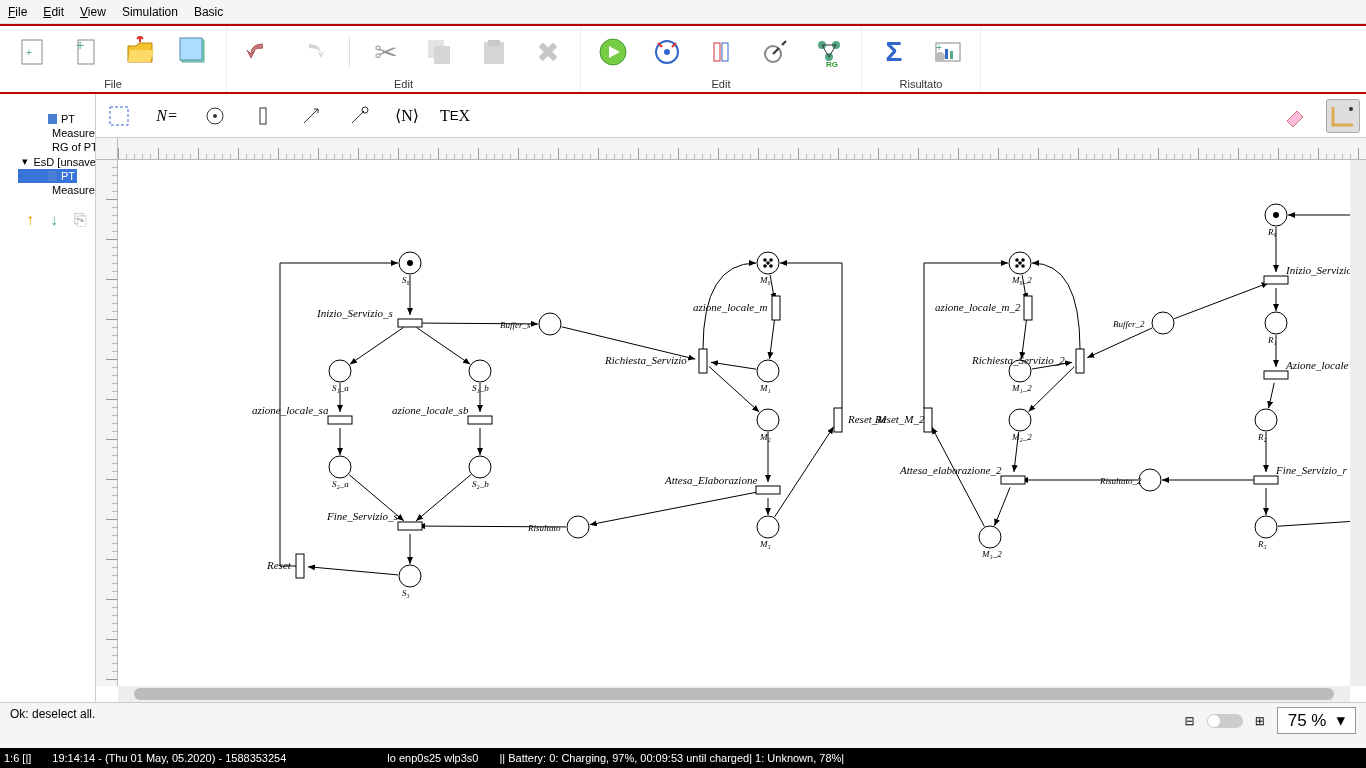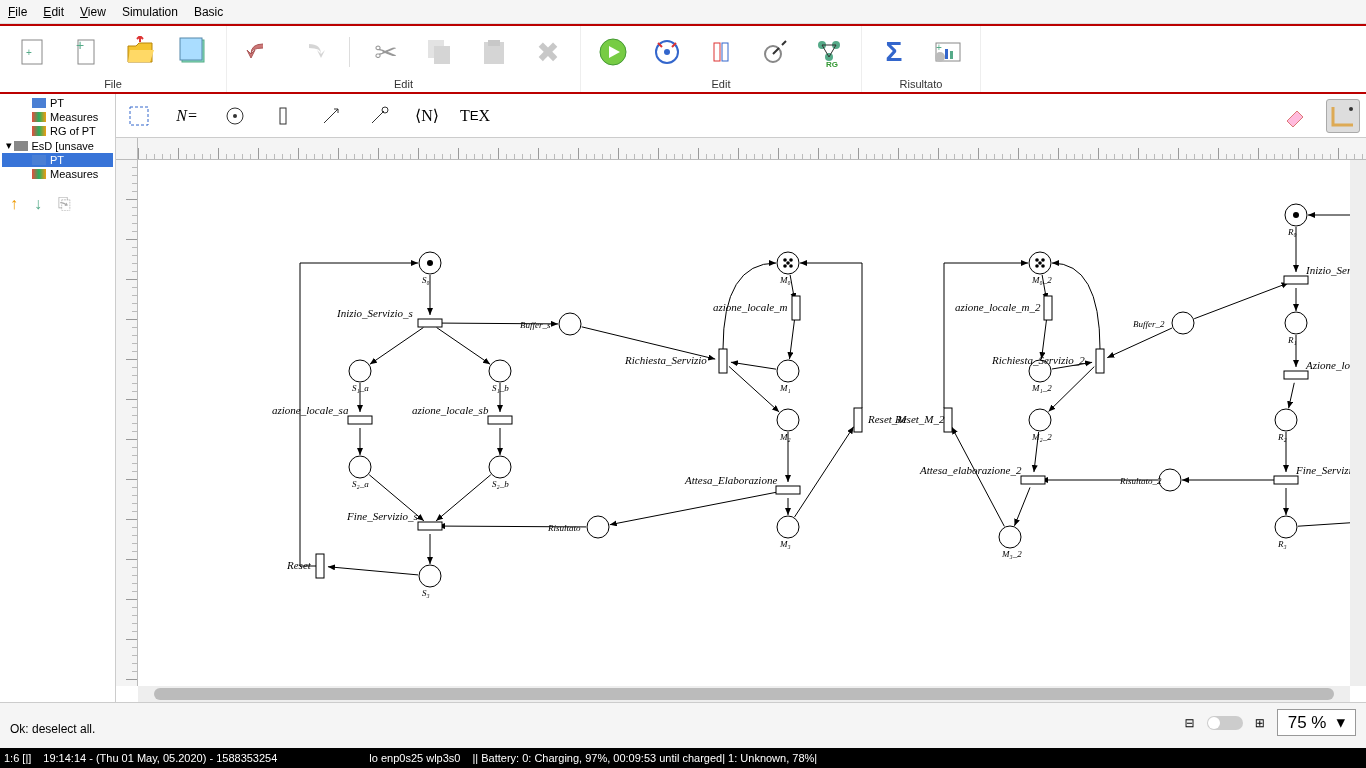--- a/index.html
+++ b/index.html
@@ -6,21 +6,21 @@
 html, body { width: 1366px; height: 768px; overflow: hidden; background: #fff; }
 .menubar { height: 24px; background: #f5f5f5; border-bottom: 1px solid #ddd; display: flex; align-items: center; padding: 0 8px; font-size: 12px; }
 .menubar span { margin-right: 16px; cursor: pointer; }
 .menubar span u { text-decoration: underline; }
 .toolbar1 { height: 70px; border: 2px solid #b00; border-width: 2px 0; display: flex; align-items: stretch; }
 .tgroup { display: flex; flex-direction: column; align-items: center; padding: 0 4px; border-right: 1px solid #eee; }
 .tgroup .icons { display: flex; align-items: center; justify-content: center; gap: 18px; flex: 1; padding: 4px 10px; }
 .tgroup .label { font-size: 11px; color: #333; padding-bottom: 2px; }
 .tbtn { width: 36px; height: 36px; display: flex; align-items: center; justify-content: center; cursor: pointer; font-size: 28px; }
 .main { display: flex; height: calc(768px - 24px - 70px - 46px - 20px); }
-.sidebar { width: 116px; border-right: 1px solid #ccc; background: #fff; font-size: 11px; padding: 2px; overflow: hidden; }
+.sidebar { width: 96px; border-right: 1px solid #ccc; background: #fff; font-size: 11px; padding: 18px; overflow: hidden; }
 .tree-row { display: flex; align-items: center; padding: 1px 2px 1px 18px; white-space: nowrap; cursor: pointer; }
 .tree-row.level2 { padding-left: 30px; }
 .tree-row.sel { background: #3874d8; color: #fff; }
 .tree-row .ic { width: 14px; height: 10px; margin-right: 4px; display: inline-block; }
 .ic-net { background: #4a7fd4; }
 .ic-meas { background: linear-gradient(90deg,#e74c3c,#27ae60,#f39c12); }
 .ic-proj { background: #888; }
 .side-btns { display: flex; gap: 16px; padding: 8px 8px; margin-top: 6px; }
 .side-btns span { font-size: 16px; cursor: pointer; }
 .editor { flex: 1; display: flex; flex-direction: column; }
@@ -32,27 +32,27 @@
 .ruler-h { position: absolute; top: 0; left: 22px; right: 0; height: 22px; background: #f4f4f4; border-bottom: 1px solid #bbb; background-image: repeating-linear-gradient(90deg, #999 0, #999 1px, transparent 1px, transparent 40px), repeating-linear-gradient(90deg, #bbb 0, #bbb 1px, transparent 1px, transparent 8px); background-size: 40px 12px, 8px 6px; background-position: 0 10px, 0 16px; background-repeat: repeat-x; }
 .ruler-v { position: absolute; top: 22px; left: 0; bottom: 16px; width: 22px; background: #f4f4f4; border-right: 1px solid #bbb; background-image: repeating-linear-gradient(0deg, #999 0, #999 1px, transparent 1px, transparent 40px), repeating-linear-gradient(0deg, #bbb 0, #bbb 1px, transparent 1px, transparent 8px); background-size: 12px 40px, 6px 8px; background-position: 10px 0, 16px 0; background-repeat: repeat-y; }
 .corner { position: absolute; top: 0; left: 0; width: 22px; height: 22px; background: #f4f4f4; border-right: 1px solid #bbb; border-bottom: 1px solid #bbb; }
 .viewport { position: absolute; top: 22px; left: 22px; right: 16px; bottom: 16px; background: #fff; overflow: hidden; }
 .scroll-h { position: absolute; left: 22px; right: 16px; bottom: 0; height: 16px; background: #eee; }
 .scroll-h .thumb { position: absolute; left: 16px; right: 16px; top: 2px; height: 12px; background: #bbb; border-radius: 6px; }
 .scroll-v { position: absolute; right: 0; top: 22px; bottom: 16px; width: 16px; background: #eee; }
 svg.net { position: absolute; top: 0; left: 0; }
 .lbl { font-family: serif; font-style: italic; font-size: 11px; fill: #000; }
 .lbl-s { font-size: 9px; }
-.statusbar { height: 46px; border-top: 1px solid #ccc; background: #f5f5f5; display: flex; align-items: flex-end; padding: 12px 10px; font-size: 12px; }
+.statusbar { height: 46px; border-top: 1px solid #ccc; background: #f5f5f5; display: flex; align-items: flex-start; padding: 4px 10px; font-size: 12px; }
 .zoom { margin-left: auto; display: flex; align-items: center; gap: 12px; }
 .zoom .box { border: 1px solid #999; padding: 2px 10px; background: #fff; font-size: 17px; display: flex; align-items: center; gap: 10px; }
 .toggle { width: 36px; height: 14px; background: #ccc; border-radius: 7px; position: relative; }
 .toggle::after { content: ''; position: absolute; left: 1px; top: 1px; width: 12px; height: 12px; background: #fff; border-radius: 50%; }
 .bottombar { height: 20px; background: #000; color: #fff; font-size: 11px; display: flex; align-items: center; padding: 0 4px; white-space: nowrap; overflow: hidden; }
-.bottombar .seg { margin-right: 12px; }
+.bottombar .seg { margin-right: 21px; }
 </style>
 </head>
 <body>
 
 <div class="menubar">
   <span><u>F</u>ile</span>
   <span><u>E</u>dit</span>
   <span><u>V</u>iew</span>
   <span>Simulation</span>
   <span>Basic</span>

